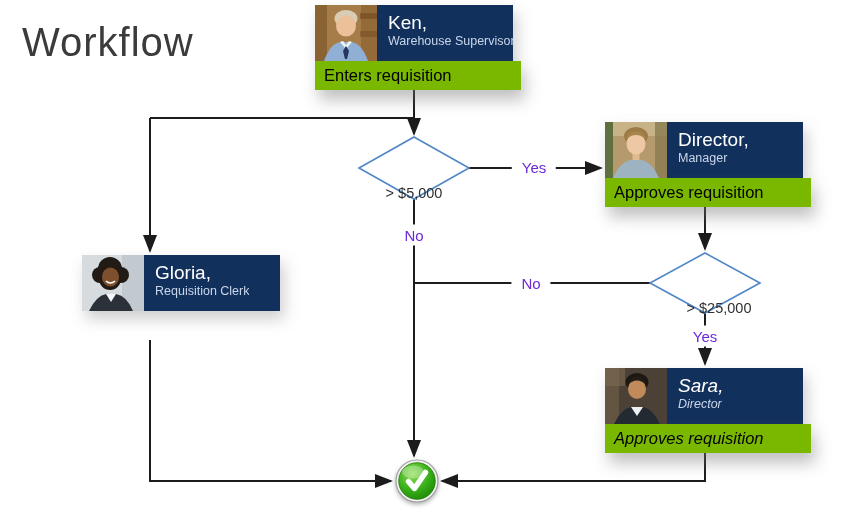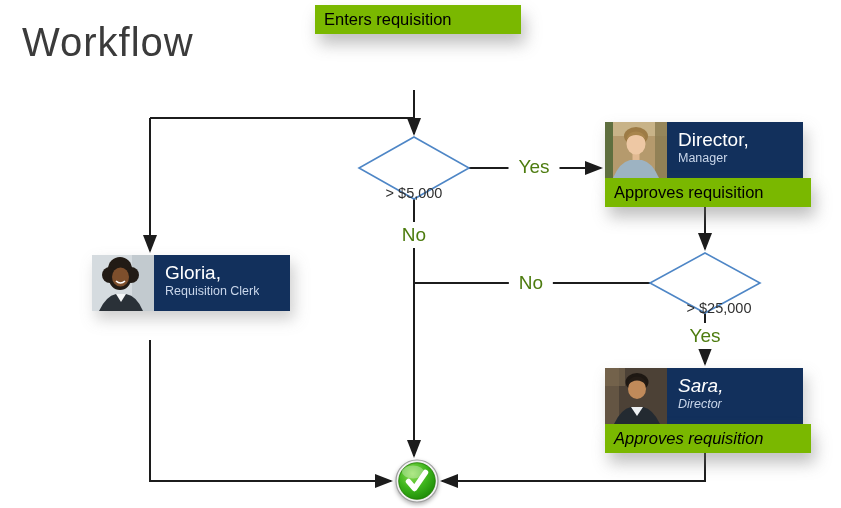--- a/index.html
+++ b/index.html
@@ -30,21 +30,21 @@
     color:#000000;font-size:16.5px;padding-left:9px;box-sizing:border-box;
     box-shadow:4px 10px 16px rgba(115,115,115,.45);
   }
 
   .diamond-label{
     position:absolute;transform:translate(-50%,-50%);
     font-size:14.5px;color:#303030;white-space:nowrap;margin-top:25px;
   }
   .edge-label{
     position:absolute;transform:translate(-50%,-50%);
-    background:#ffffff;padding:2px 10px;font-size:19px;color:#4d7c0f;white-space:nowrap;
+    background:#ffffff;padding:2px 10px;font-size:15px;color:#6d28d9;white-space:nowrap;
   }
   .end-check{
     position:absolute;left:395px;top:459px;width:44px;height:44px;
     filter:drop-shadow(0 2px 2px rgba(0,0,0,.3));
   }
 </style>
 </head>
 <body>
 
 <div class="canvas">
@@ -73,20 +73,40 @@
 
   <span class="diamond-label" style="left:414px;top:168px;">&gt; $5,000</span>
   <span class="diamond-label" style="left:719px;top:283px;">&gt; $25,000</span>
 
   <span class="edge-label" style="left:534px;top:167px;">Yes</span>
   <span class="edge-label" style="left:414px;top:235px;">No</span>
   <span class="edge-label" style="left:531px;top:283px;">No</span>
   <span class="edge-label" style="left:705px;top:336px;">Yes</span>
 
   <div class="card" style="left:315px;top:5px;">
+    <div class="card-top">
+      <div class="photo">
+        <svg viewBox="0 0 62 56" width="62" height="56">
+          <rect width="62" height="56" fill="#a67c49"></rect>
+          <rect x="0" y="0" width="12" height="56" fill="#835c2f" opacity=".8"></rect>
+          <rect x="46" y="0" width="16" height="56" fill="#8f6233" opacity=".7"></rect>
+          <rect x="45" y="8" width="17" height="6" fill="#6f4a20" opacity=".6"></rect>
+          <rect x="45" y="26" width="17" height="6" fill="#6f4a20" opacity=".5"></rect>
+          <ellipse cx="31" cy="13.5" rx="11.5" ry="8.5" fill="#d8ccb4"></ellipse>
+          <ellipse cx="31" cy="21" rx="10" ry="10.5" fill="#ecc098"></ellipse>
+          <path d="M9,56 Q15,39 25,37 L37,37 Q47,39 53,56 Z" fill="#8fb0d4"></path>
+          <path d="M25,37 L31,44 L37,37 L34,36 L31,40 L28,36 Z" fill="#f2f5f8"></path>
+          <path d="M31,41 L34,46 L32,54 L30,54 L28,46 Z" fill="#26355c"></path>
+        </svg>
+      </div>
+      <div class="card-text">
+        <div class="person-name">Ken,</div>
+        <div class="person-role">Warehouse Supervisor</div>
+      </div>
+    </div>
     <div class="card-action">Enters requisition</div>
   </div>
 
   <div class="card" style="left:605px;top:122px;">
     <div class="card-top">
       <div class="photo">
         <svg viewBox="0 0 62 56" width="62" height="56">
           <rect width="62" height="56" fill="#b59a6d"></rect>
           <rect x="0" y="0" width="62" height="14" fill="#cdb98f" opacity=".8"></rect>
           <rect x="0" y="0" width="8" height="56" fill="#5f6f3f"></rect>
@@ -99,21 +119,21 @@
         </svg>
       </div>
       <div class="card-text">
         <div class="person-name">Director,</div>
         <div class="person-role">Manager</div>
       </div>
     </div>
     <div class="card-action">Approves requisition</div>
   </div>
 
-  <div class="card" style="left:52px;top:255px;padding-left:40px;">
+  <div class="card" style="left:42px;top:255px;padding-left:40px;">
     <div class="card-top">
       <div class="photo">
         <svg viewBox="0 0 62 56" width="62" height="56">
           <rect width="62" height="56" fill="#d5dbdf"></rect>
           <rect x="40" y="0" width="22" height="56" fill="#c2cacf"></rect>
           <circle cx="28" cy="14" r="12" fill="#221b15"></circle>
           <circle cx="18" cy="20" r="8" fill="#221b15"></circle>
           <circle cx="39" cy="20" r="8" fill="#221b15"></circle>
           <circle cx="28" cy="24" r="11" fill="#221b15"></circle>
           <ellipse cx="28.5" cy="22" rx="8.5" ry="9.5" fill="#7e4f2c"></ellipse>

